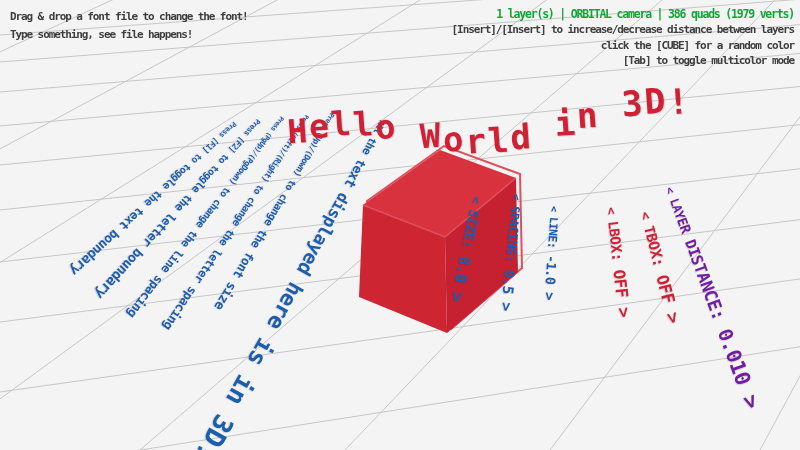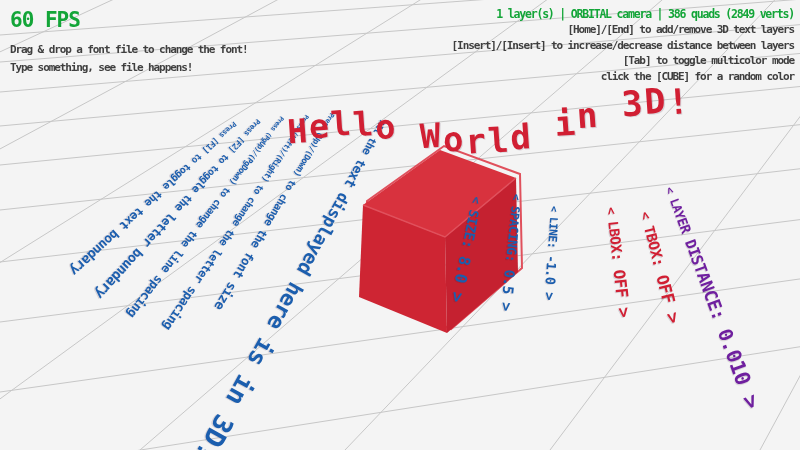--- a/index.html
+++ b/index.html
@@ -72,26 +72,24 @@
       <div class="gtext" style="left: 478px; top: 188px; transform: rotate(102deg); color: rgb(27, 94, 174); letter-spacing: -0.5px;"><span class="gchar" style="font-size: 12px;">&lt;</span><span class="gchar" style="font-size: 12.42px;"> </span><span class="gchar" style="font-size: 12.83px;">S</span><span class="gchar" style="font-size: 13.25px;">I</span><span class="gchar" style="font-size: 13.67px;">Z</span><span class="gchar" style="font-size: 14.08px;">E</span><span class="gchar" style="font-size: 14.5px;">:</span><span class="gchar" style="font-size: 14.92px;"> </span><span class="gchar" style="font-size: 15.33px;">8</span><span class="gchar" style="font-size: 15.75px;">.</span><span class="gchar" style="font-size: 16.17px;">0</span><span class="gchar" style="font-size: 16.58px;"> </span><span class="gchar" style="font-size: 17px;">&gt;</span></div>
       <div class="gtext" style="left: 518px; top: 186px; transform: rotate(96deg); color: rgb(27, 94, 174); letter-spacing: -0.5px;"><span class="gchar" style="font-size: 11px;">&lt;</span><span class="gchar" style="font-size: 11.27px;"> </span><span class="gchar" style="font-size: 11.53px;">S</span><span class="gchar" style="font-size: 11.8px;">P</span><span class="gchar" style="font-size: 12.07px;">A</span><span class="gchar" style="font-size: 12.33px;">C</span><span class="gchar" style="font-size: 12.6px;">I</span><span class="gchar" style="font-size: 12.87px;">N</span><span class="gchar" style="font-size: 13.13px;">G</span><span class="gchar" style="font-size: 13.4px;">:</span><span class="gchar" style="font-size: 13.67px;"> </span><span class="gchar" style="font-size: 13.93px;">0</span><span class="gchar" style="font-size: 14.2px;">.</span><span class="gchar" style="font-size: 14.47px;">5</span><span class="gchar" style="font-size: 14.73px;"> </span><span class="gchar" style="font-size: 15px;">&gt;</span></div>
       <div class="gtext" style="left: 556px; top: 198px; transform: rotate(94deg); color: rgb(27, 94, 174); letter-spacing: -0.5px;"><span class="gchar" style="font-size: 10px;">&lt;</span><span class="gchar" style="font-size: 10.31px;"> </span><span class="gchar" style="font-size: 10.62px;">L</span><span class="gchar" style="font-size: 10.92px;">I</span><span class="gchar" style="font-size: 11.23px;">N</span><span class="gchar" style="font-size: 11.54px;">E</span><span class="gchar" style="font-size: 11.85px;">:</span><span class="gchar" style="font-size: 12.15px;"> </span><span class="gchar" style="font-size: 12.46px;">-</span><span class="gchar" style="font-size: 12.77px;">1</span><span class="gchar" style="font-size: 13.08px;">.</span><span class="gchar" style="font-size: 13.38px;">0</span><span class="gchar" style="font-size: 13.69px;"> </span><span class="gchar" style="font-size: 14px;">&gt;</span></div>
       <div class="gtext" style="left: 612px; top: 198px; transform: rotate(84deg); color: rgb(209, 31, 51); letter-spacing: -0.5px;"><span class="gchar" style="font-size: 12.5px;">&lt;</span><span class="gchar" style="font-size: 12.92px;"> </span><span class="gchar" style="font-size: 13.33px;">L</span><span class="gchar" style="font-size: 13.75px;">B</span><span class="gchar" style="font-size: 14.17px;">O</span><span class="gchar" style="font-size: 14.58px;">X</span><span class="gchar" style="font-size: 15px;">:</span><span class="gchar" style="font-size: 15.42px;"> </span><span class="gchar" style="font-size: 15.83px;">O</span><span class="gchar" style="font-size: 16.25px;">F</span><span class="gchar" style="font-size: 16.67px;">F</span><span class="gchar" style="font-size: 17.08px;"> </span><span class="gchar" style="font-size: 17.5px;">&gt;</span></div>
       <div class="gtext" style="left: 646px; top: 202px; transform: rotate(76deg); color: rgb(209, 31, 51); letter-spacing: -0.5px;"><span class="gchar" style="font-size: 13px;">&lt;</span><span class="gchar" style="font-size: 13.42px;"> </span><span class="gchar" style="font-size: 13.83px;">T</span><span class="gchar" style="font-size: 14.25px;">B</span><span class="gchar" style="font-size: 14.67px;">O</span><span class="gchar" style="font-size: 15.08px;">X</span><span class="gchar" style="font-size: 15.5px;">:</span><span class="gchar" style="font-size: 15.92px;"> </span><span class="gchar" style="font-size: 16.33px;">O</span><span class="gchar" style="font-size: 16.75px;">F</span><span class="gchar" style="font-size: 17.17px;">F</span><span class="gchar" style="font-size: 17.58px;"> </span><span class="gchar" style="font-size: 18px;">&gt;</span></div>
       <div class="gtext" style="left: 672px; top: 175px; transform: rotate(70deg); color: rgb(111, 31, 159); letter-spacing: -0.5px;"><span class="gchar" style="font-size: 11px;">&lt;</span><span class="gchar" style="font-size: 11.46px;"> </span><span class="gchar" style="font-size: 11.92px;">L</span><span class="gchar" style="font-size: 12.38px;">A</span><span class="gchar" style="font-size: 12.83px;">Y</span><span class="gchar" style="font-size: 13.29px;">E</span><span class="gchar" style="font-size: 13.75px;">R</span><span class="gchar" style="font-size: 14.21px;"> </span><span class="gchar" style="font-size: 14.67px;">D</span><span class="gchar" style="font-size: 15.13px;">I</span><span class="gchar" style="font-size: 15.58px;">S</span><span class="gchar" style="font-size: 16.04px;">T</span><span class="gchar" style="font-size: 16.5px;">A</span><span class="gchar" style="font-size: 16.96px;">N</span><span class="gchar" style="font-size: 17.42px;">C</span><span class="gchar" style="font-size: 17.88px;">E</span><span class="gchar" style="font-size: 18.33px;">:</span><span class="gchar" style="font-size: 18.79px;"> </span><span class="gchar" style="font-size: 19.25px;">0</span><span class="gchar" style="font-size: 19.71px;">.</span><span class="gchar" style="font-size: 20.17px;">0</span><span class="gchar" style="font-size: 20.63px;">1</span><span class="gchar" style="font-size: 21.08px;">0</span><span class="gchar" style="font-size: 21.54px;"> </span><span class="gchar" style="font-size: 22px;">&gt;</span></div>
       <div class="gtext" style="left: 288px; top: 124px; transform: rotate(-4deg); color: rgb(209, 31, 51); letter-spacing: 2px;"><span class="gchar" style="font-size: 33px; transform: translateY(-9.6px);">H</span><span class="gchar" style="font-size: 33.12px; transform: translateY(-13.1px);">e</span><span class="gchar" style="font-size: 33.24px; transform: translateY(-13.9px);">l</span><span class="gchar" style="font-size: 33.35px; transform: translateY(-12px);">l</span><span class="gchar" style="font-size: 33.47px; transform: translateY(-7.7px);">o</span><span class="gchar" style="font-size: 33.59px; transform: translateY(-1.9px);"> </span><span class="gchar" style="font-size: 33.71px; transform: translateY(4.4px);">W</span><span class="gchar" style="font-size: 33.82px; transform: translateY(9.7px);">o</span><span class="gchar" style="font-size: 33.94px; transform: translateY(13.1px);">r</span><span class="gchar" style="font-size: 34.06px; transform: translateY(13.9px);">l</span><span class="gchar" style="font-size: 34.18px; transform: translateY(12px);">d</span><span class="gchar" style="font-size: 34.29px; transform: translateY(7.6px);"> </span><span class="gchar" style="font-size: 34.41px; transform: translateY(1.7px);">i</span><span class="gchar" style="font-size: 34.53px; transform: translateY(-4.5px);">n</span><span class="gchar" style="font-size: 34.65px; transform: translateY(-9.8px);"> </span><span class="gchar" style="font-size: 34.76px; transform: translateY(-13.2px);">3</span><span class="gchar" style="font-size: 34.88px; transform: translateY(-13.9px);">D</span><span class="gchar" style="font-size: 35px; transform: translateY(-11.9px);">!</span></div>
     </div>
 
   <div class="hud hud-left">
-    <div class="fps">60 FPS</div>
     <div class="hint">Drag &amp; drop a font file to change the font!</div>
     <div class="hint">Type something, see file happens!</div>
   </div>
 
   <div class="hud hud-right">
-    <div class="status">1 layer(s) | ORBITAL camera |  386 quads (2849 verts)</div>
-    <div class="help">[Home]/[End] to add/remove 3D text layers</div>
+    <div class="status">1 layer(s) | ORBITAL camera |  386 quads (1979 verts)</div>
     <div class="help">[Insert]/[Insert] to increase/decrease distance between layers</div>
+    <div class="help">click the [CUBE] for a random color</div>
     <div class="help">[Tab] to toggle multicolor mode</div>
-    <div class="help">click the [CUBE] for a random color</div>
   </div>
 
 </div>
 
 </body></html>

